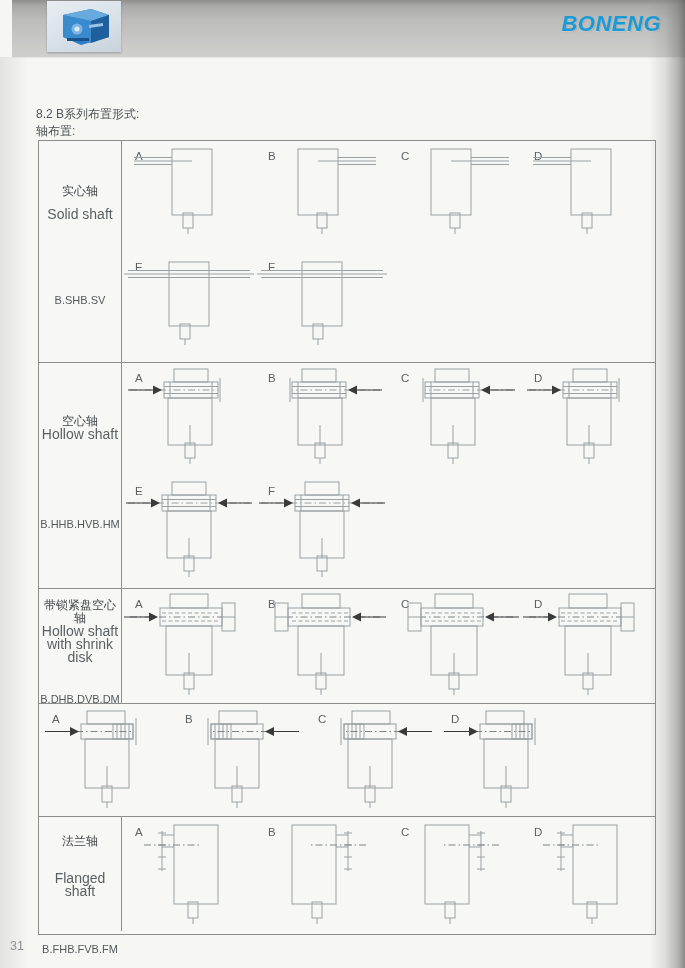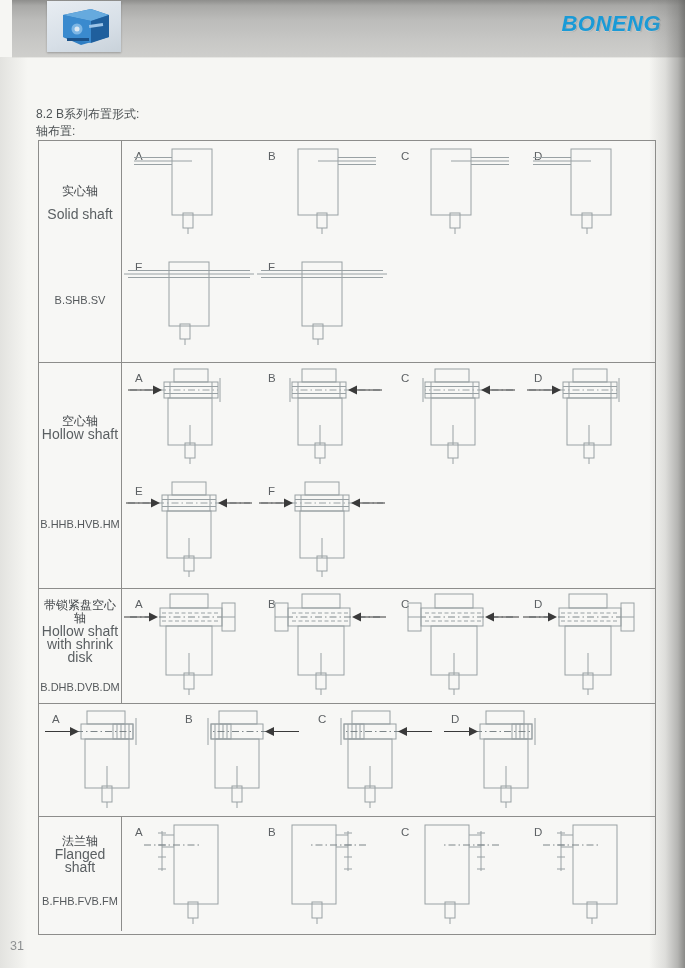--- a/index.html
+++ b/index.html
@@ -28,23 +28,23 @@
   .t-row:last-child{border-bottom:none;}
   .r0{height:222px;} .r1{height:226px;} .r2{height:115px;} .r3{height:113px;} .r4{height:114px;}
   .label-cell{width:83px;border-right:1px solid #8d8d8b;box-sizing:border-box;
     display:flex;flex-direction:column;align-items:center;text-align:center;flex:none;}
   .label-cn{font-size:12px;color:#45494c;line-height:13px;}
   .label-en{font-size:14px;color:#5a5f62;line-height:13px;}
   .codes{display:flex;flex-direction:row;align-items:center;}
   .code{font-size:11px;color:#55595c;line-height:14px;}
   .r0 .label-cell{padding-top:44px;gap:10px;} .r0 .codes{margin-top:62px;}
   .r1 .label-cell{padding-top:52px;} .r1 .codes{margin-top:76px;}
-  .r2 .label-cell{padding-top:10px;} .r2 .codes{margin-top:16px;}
+  .r2 .label-cell{padding-top:10px;} .r2 .codes{margin-top:28px;}
   .r3 .label-cell{padding-top:22px;} .r3 .codes{margin-top:8px;}
-  .r4 .label-cell{padding-top:18px;} .r4 .codes{margin-top:20px;}
+  .r4 .label-cell{padding-top:18px;gap:24px;} .r4 .codes{margin-top:20px;}
 
   .diagrams{width:534px;display:flex;flex-wrap:wrap;align-content:flex-start;}
   .cell{position:relative;width:133px;box-sizing:border-box;}
   .r0 .cell,.r1 .cell{height:50%;}
   .r2 .cell,.r3 .cell,.r4 .cell{height:100%;}
   .cell-letter{position:absolute;left:13px;top:9px;font-size:11.5px;color:#5d6164;}
   .cell svg{position:absolute;left:0;top:2px;}
 
   
   .scan-shadow-right{position:absolute;top:0;right:0;width:36px;height:968px;pointer-events:none;

